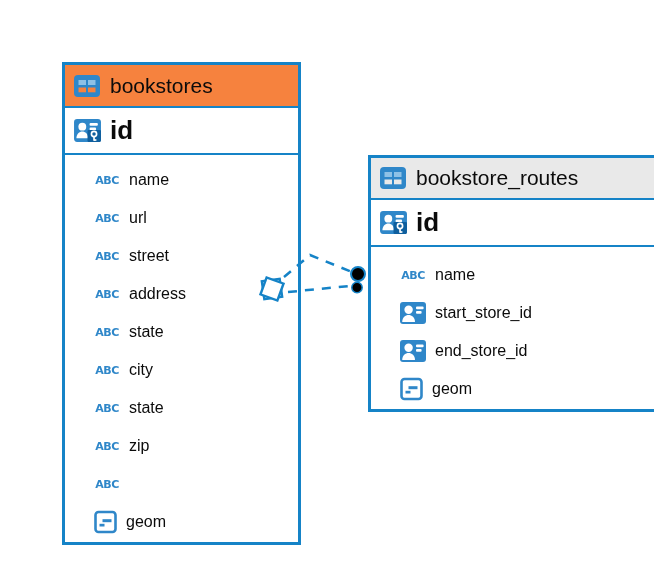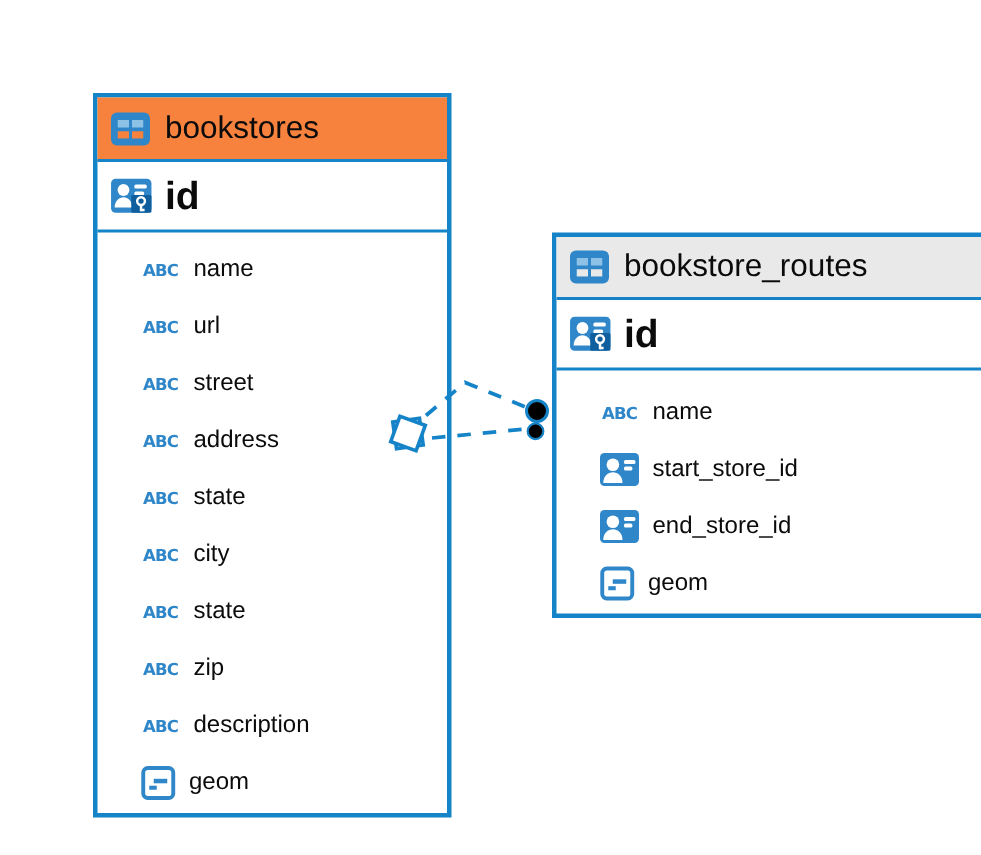--- a/index.html
+++ b/index.html
@@ -112,21 +112,20 @@
       <div class="row">
         <span class="abc">ABC</span>
         <span class="cname">state</span>
       </div>
       <div class="row">
         <span class="abc">ABC</span>
         <span class="cname">zip</span>
       </div>
       <div class="row">
         <span class="abc">ABC</span>
-        <span class="cname">description</span>
       </div>
       <div class="row">
         <span class="icon">
           <svg width="25" height="24" viewBox="0 0 24 24">
             <rect x="2" y="2" width="20" height="20" rx="3" fill="#fff" stroke="#2f87c9" stroke-width="2.6"></rect>
             <rect x="9" y="9.2" width="9" height="3" fill="#2f87c9"></rect>
             <rect x="6" y="13.8" width="5" height="2.7" fill="#2f87c9"></rect>
           </svg>
         </span>
         <span class="cname">geom</span>

